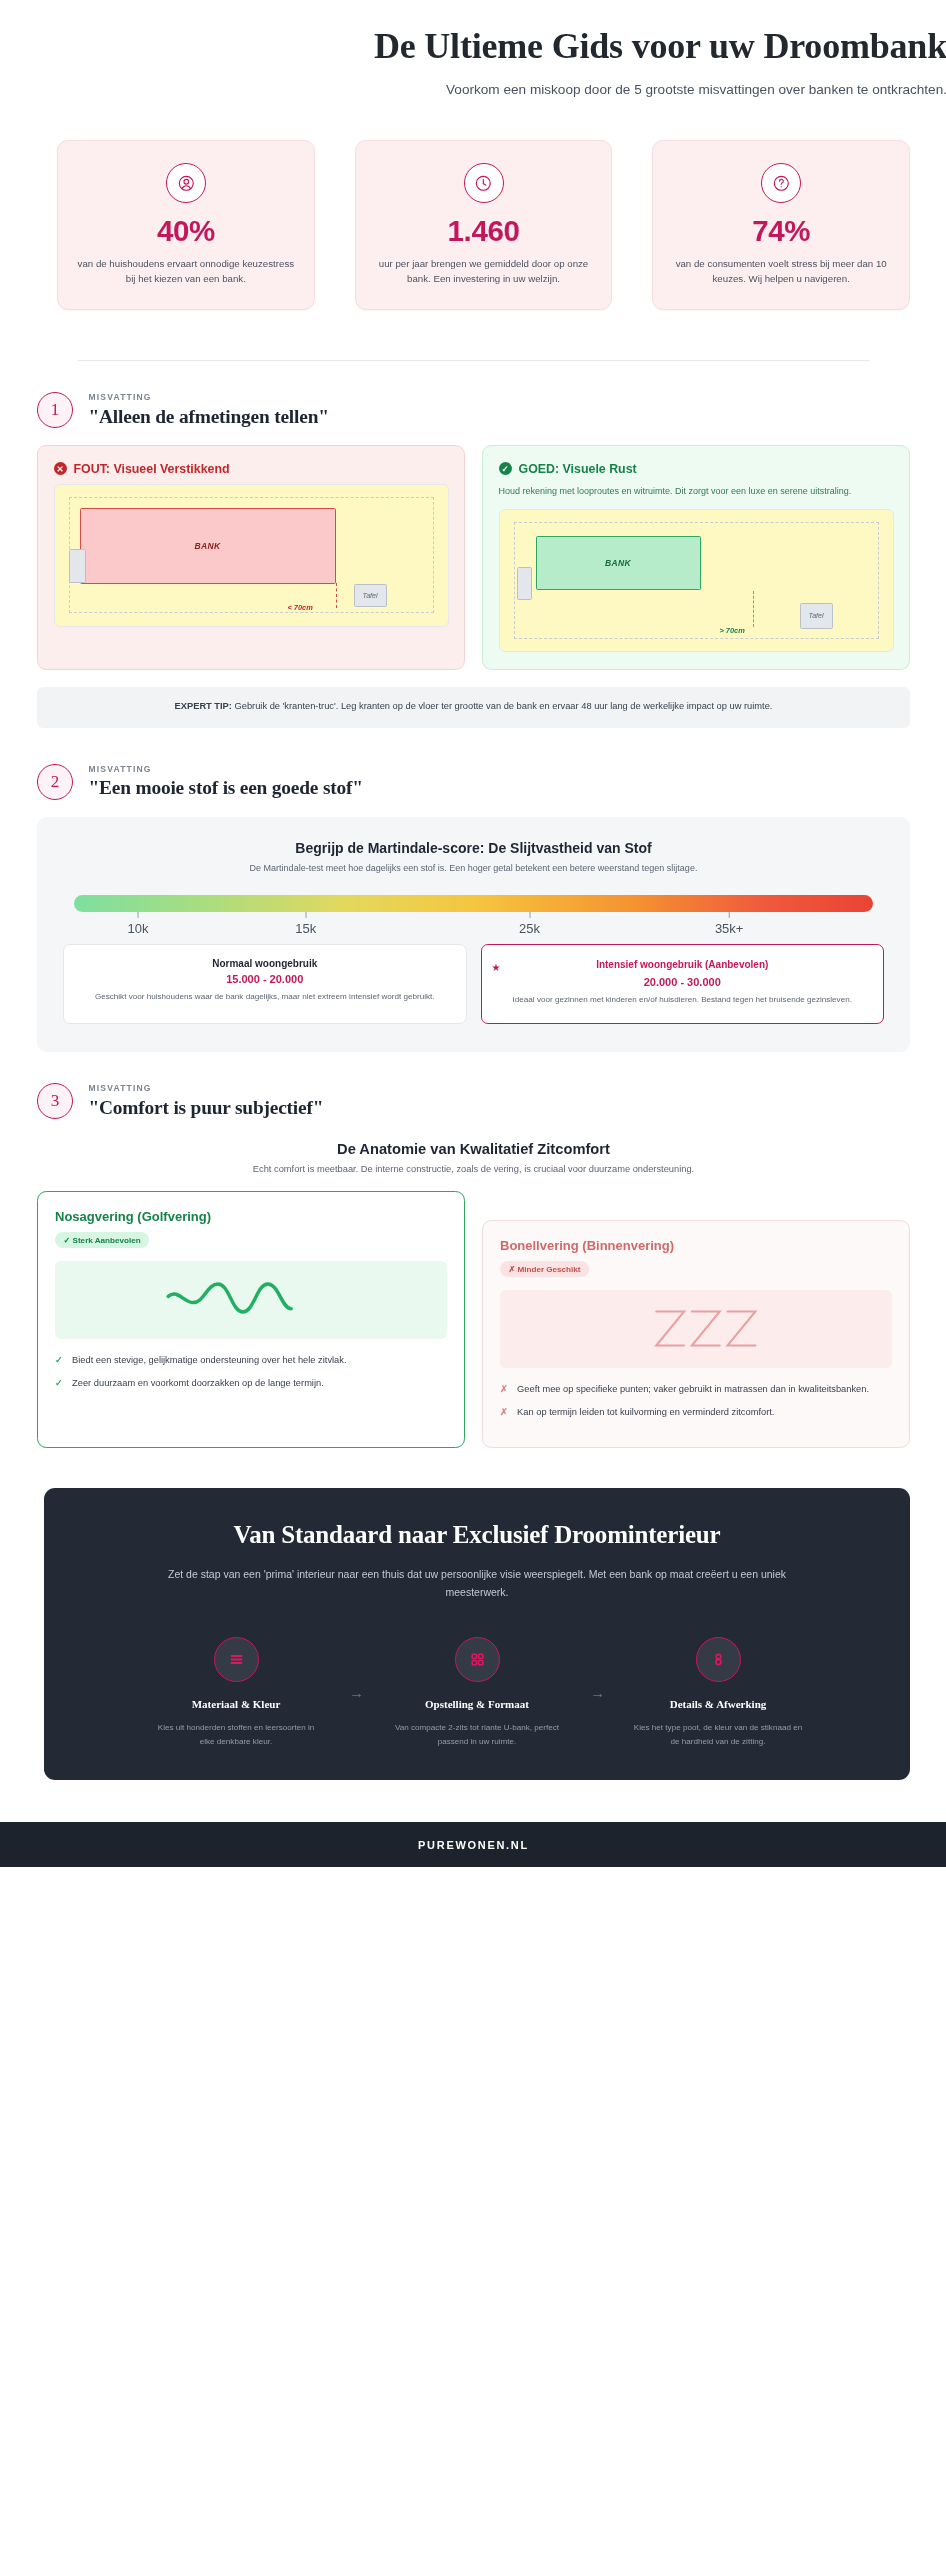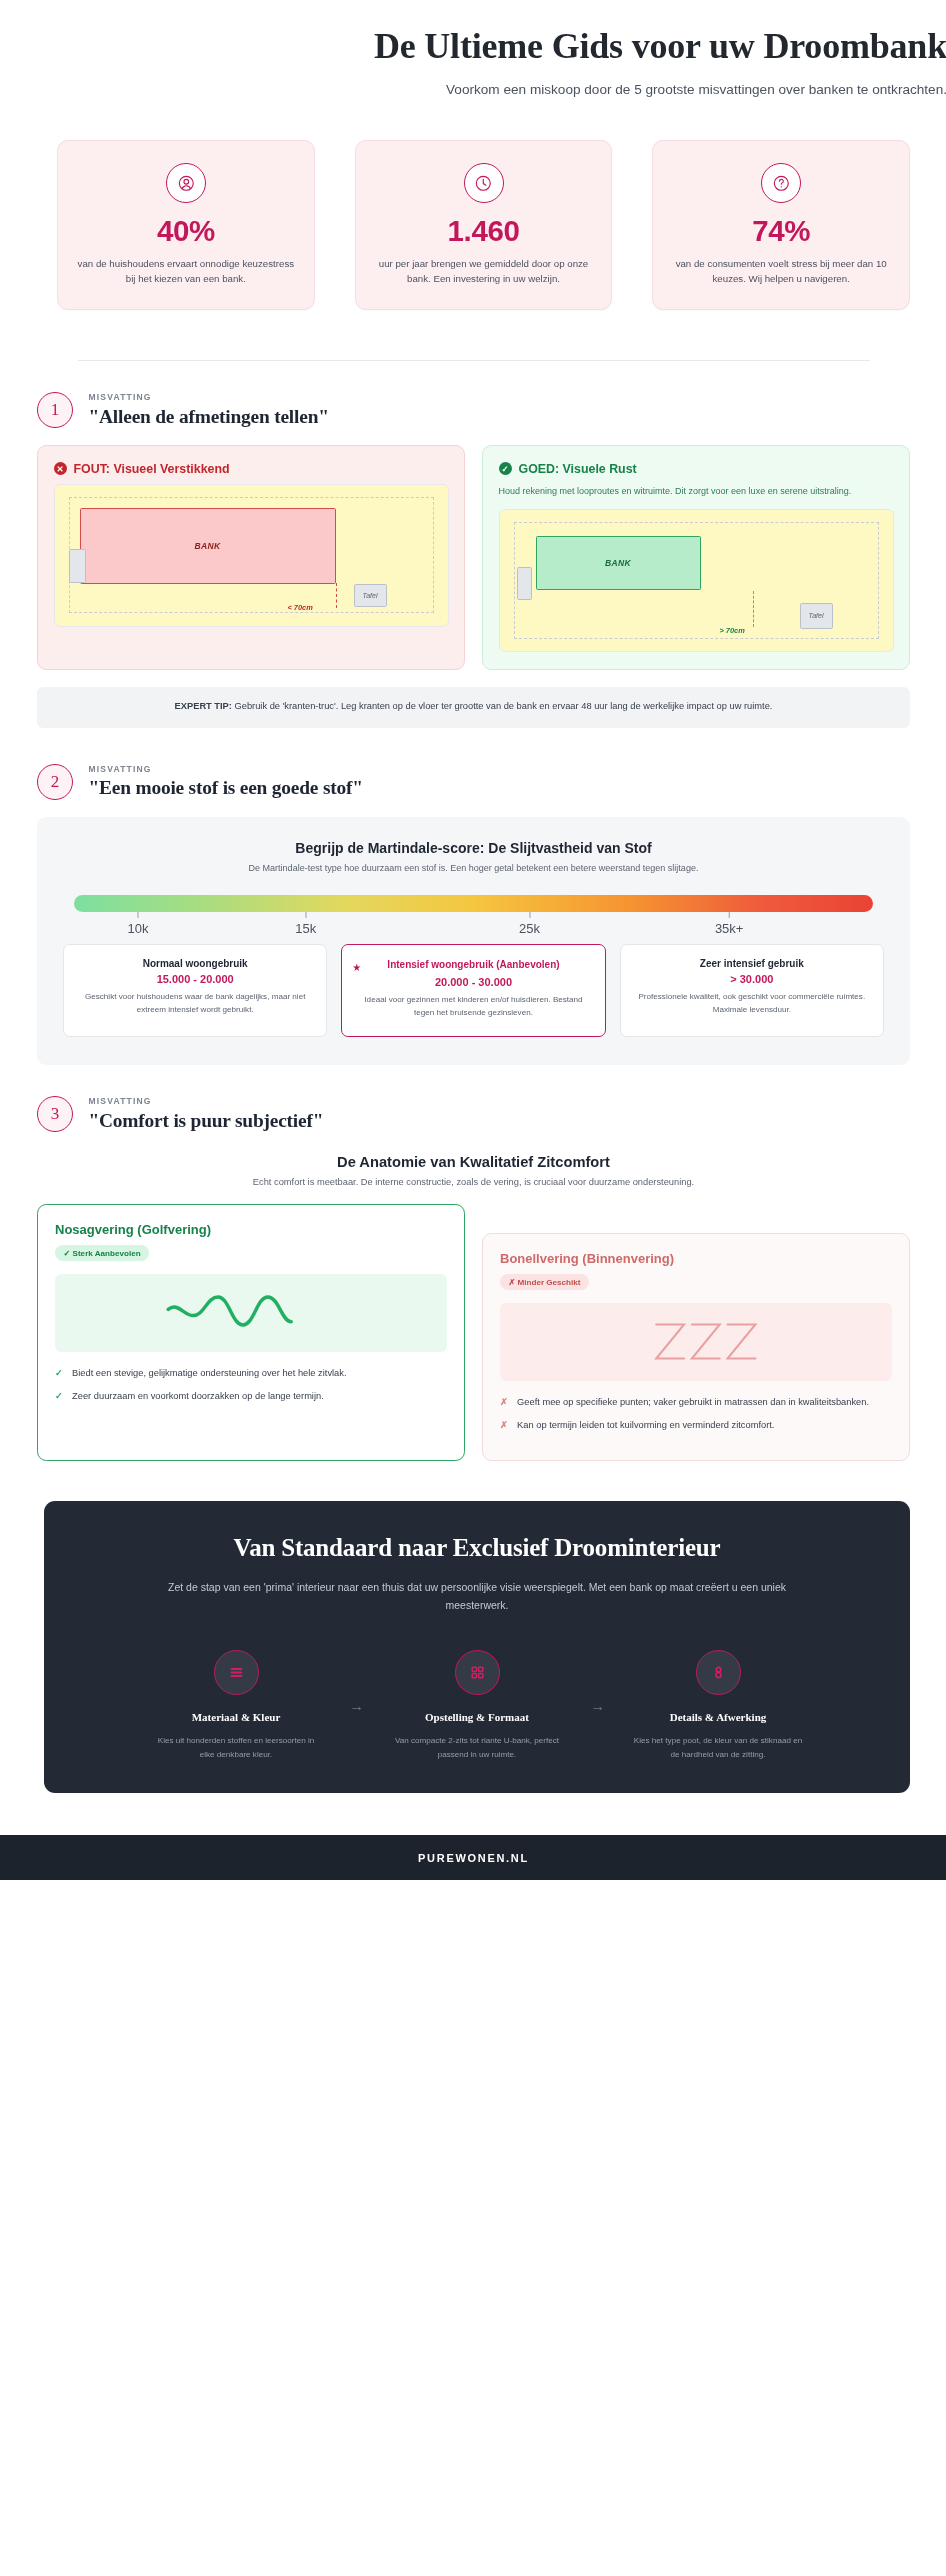--- a/index.html
+++ b/index.html
@@ -446,21 +446,21 @@
     <div class="sec-head">
       <div class="sec-num">2</div>
       <div>
         <div class="sec-kicker">MISVATTING</div>
         <div class="sec-title">"Een mooie stof is een goede stof"</div>
       </div>
     </div>
 
     <div class="panel">
       <div class="panel-title">Begrijp de Martindale-score: De Slijtvastheid van Stof</div>
-      <div class="panel-sub">De Martindale-test type hoe duurzaam een stof is. Een hoger getal betekent een betere weerstand tegen slijtage.</div>
+      <div class="panel-sub">De Martindale-test meet hoe dagelijks een stof is. Een hoger getal betekent een betere weerstand tegen slijtage.</div>
 
       <div class="scale-bar"></div>
       <div class="ticks">
         <div class="tick" style="left:8%;">
           <i></i>
           <span>10k</span>
         </div>
         <div class="tick" style="left:29%;">
           <i></i>
           <span>15k</span>
@@ -479,25 +479,20 @@
         <div class="mcard">
           <div class="m-title">Normaal woongebruik</div>
           <div class="m-range">15.000 - 20.000</div>
           <div class="m-desc">Geschikt voor huishoudens waar de bank dagelijks, maar niet extreem intensief wordt gebruikt.</div>
         </div>
         <div class="mcard featured">
           <div class="star">★</div>
           <div class="m-title">Intensief woongebruik (Aanbevolen)</div>
           <div class="m-range">20.000 - 30.000</div>
           <div class="m-desc">Ideaal voor gezinnen met kinderen en/of huisdieren. Bestand tegen het bruisende gezinsleven.</div>
-        </div>
-        <div class="mcard">
-          <div class="m-title">Zeer intensief gebruik</div>
-          <div class="m-range">&gt; 30.000</div>
-          <div class="m-desc">Professionele kwaliteit, ook geschikt voor commerciële ruimtes. Maximale levensduur.</div>
         </div>
       </div>
     </div>
   </div>
 
   <div class="section" style="margin-top:31px;">
     <div class="sec-head">
       <div class="sec-num">3</div>
       <div>
         <div class="sec-kicker">MISVATTING</div>

